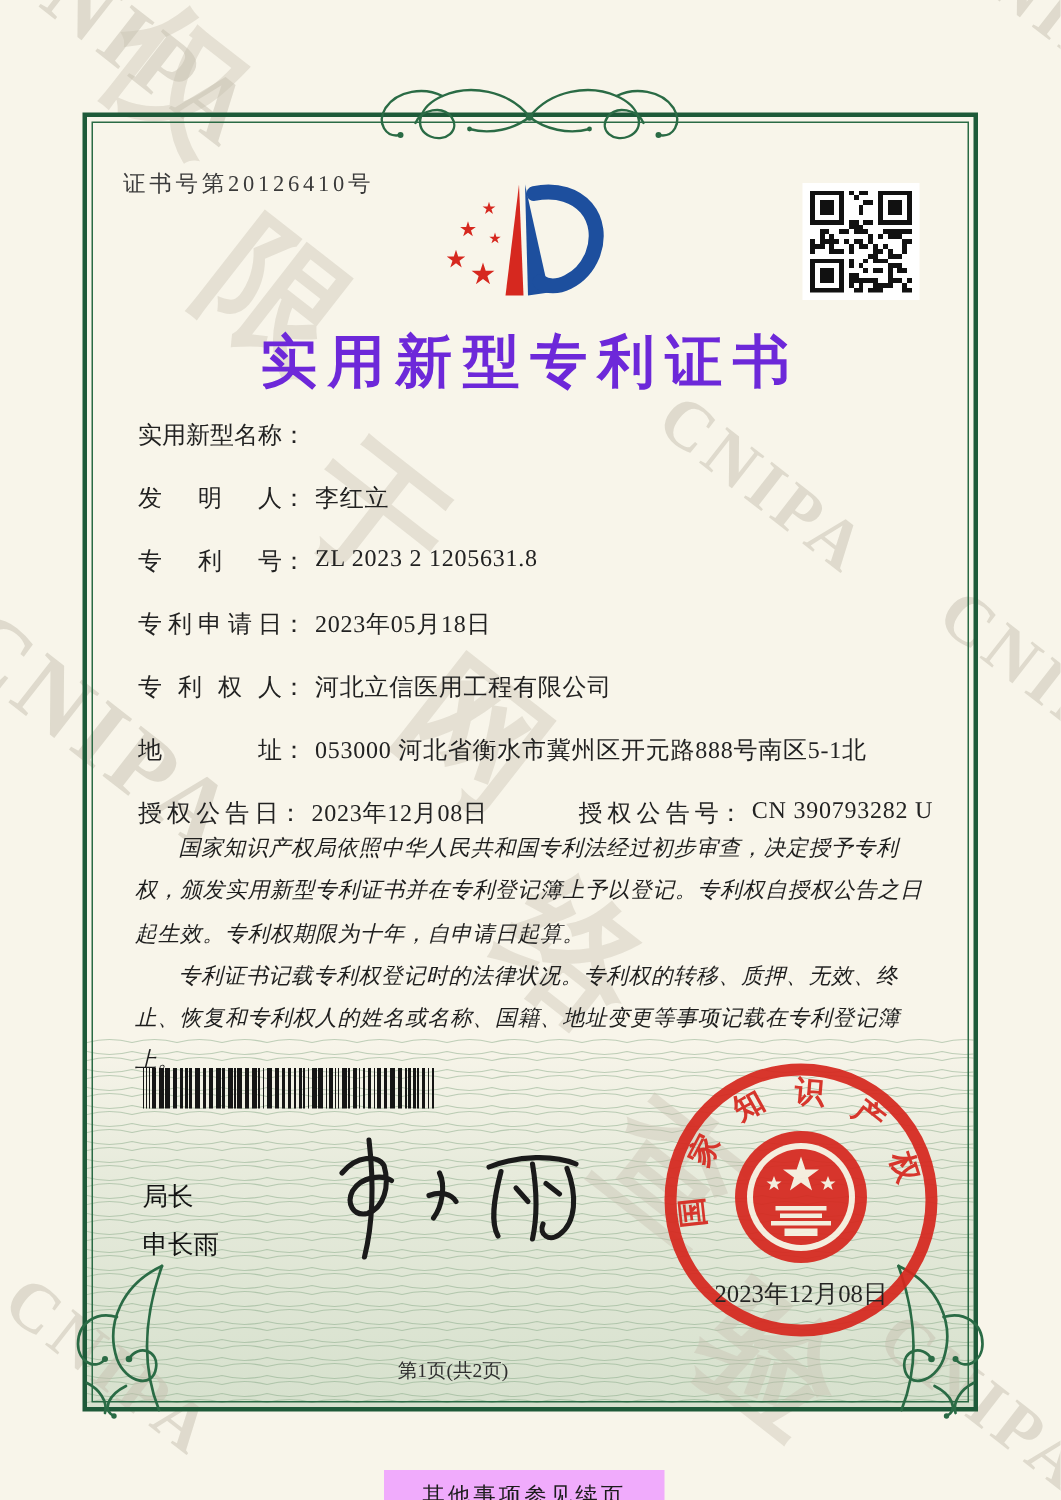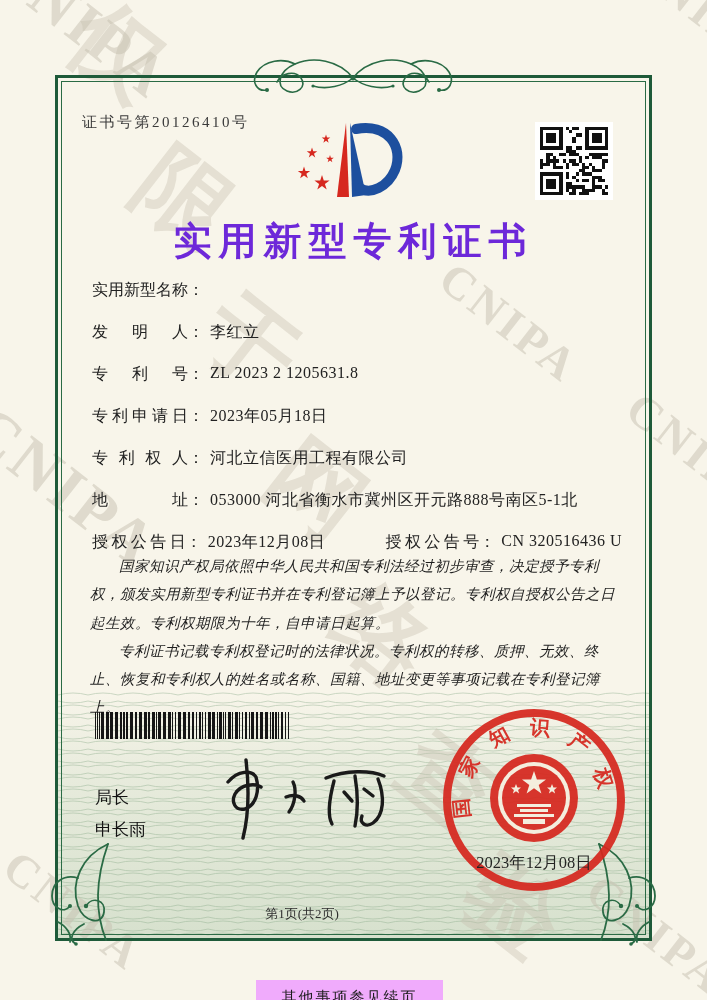--- a/index.html
+++ b/index.html
@@ -367,21 +367,21 @@
       <span class="fcolon">：</span>
       <span class="fvalue">053000 河北省衡水市冀州区开元路888号南区5-1北</span>
   </div>
   <div class="frow">
     <span class="flabel">授权公告日</span>
       <span class="fcolon">：</span>
       <span class="fvalue">2023年12月08日</span>
     <span class="grant-gap"></span>
     <span class="flabel">授权公告号</span>
       <span class="fcolon">：</span>
-      <span class="fvalue">CN 320516436 U</span>
+      <span class="fvalue">CN 390793282 U</span>
   </div>
 </div>
 
 <div class="abs paras">
   <p>国家知识产权局依照中华人民共和国专利法经过初步审查，决定授予专利权，颁发实用新型专利证书并在专利登记簿上予以登记。专利权自授权公告之日起生效。专利权期限为十年，自申请日起算。</p>
   <p>专利证书记载专利权登记时的法律状况。专利权的转移、质押、无效、终止、恢复和专利权人的姓名或名称、国籍、地址变更等事项记载在专利登记簿上。</p>
 </div>
 
 <div class="abs barcode">
   <svg id="bcsvg" viewBox="0 0 196 27" preserveAspectRatio="none" shape-rendering="crispEdges">

